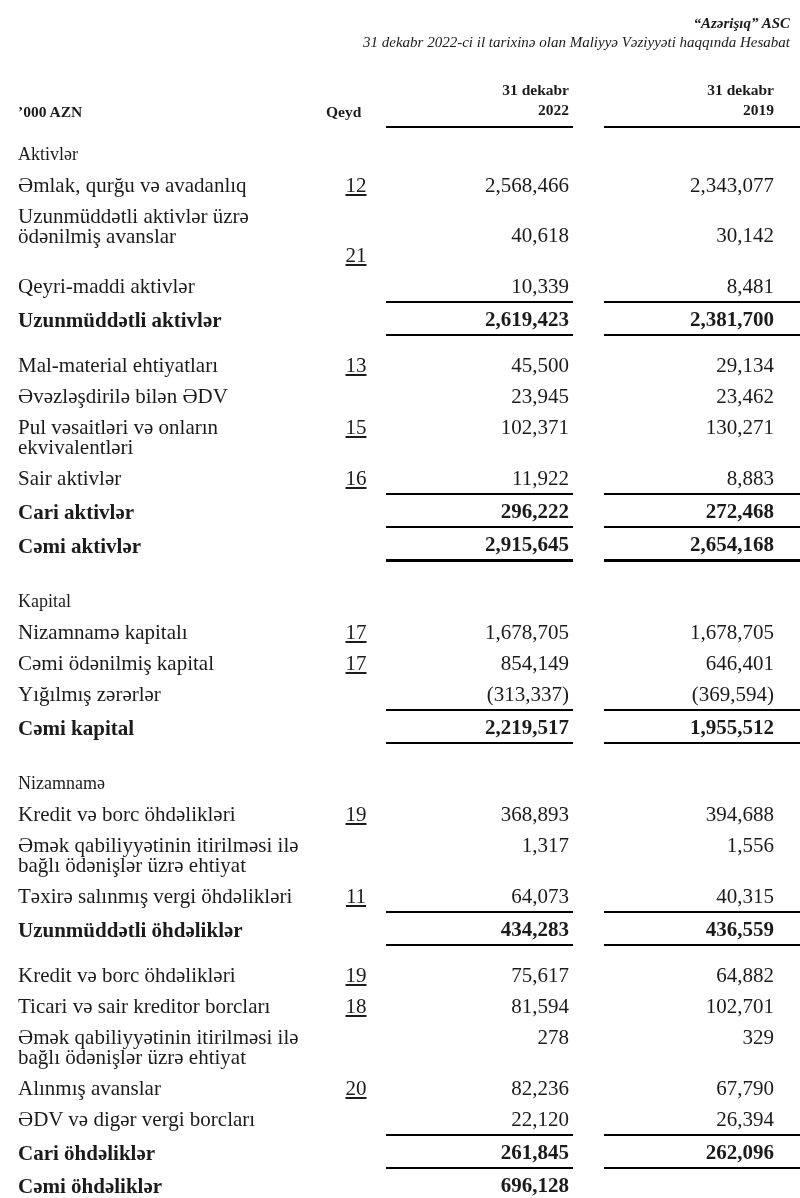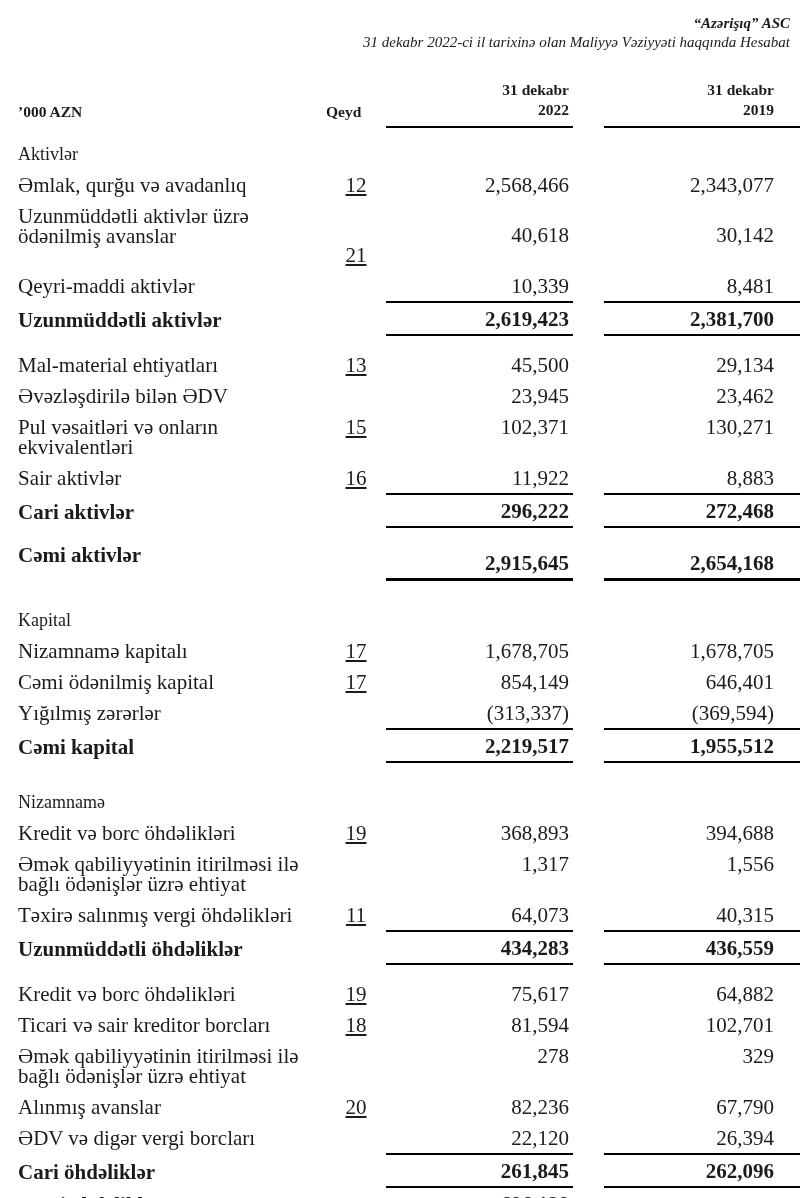--- a/index.html
+++ b/index.html
@@ -26,21 +26,21 @@
 
   
   .row{display:flex;font-size:21px;line-height:20px;}
   .row .lbl{width:308px;padding:6px 26px 5px 0;box-sizing:border-box;}
   .row .qeyd{width:60px;text-align:center;padding:6px 0 5px;box-sizing:border-box;text-decoration:underline;}
   .row .v22{width:187px;text-align:right;padding:6px 4px 5px 0;box-sizing:border-box;}
   .row .v21{width:196px;margin-left:31px;text-align:right;padding:6px 26px 5px 0;box-sizing:border-box;font-family:Liberation Serif, serif;}
 
   .bold-row{font-weight:bold;align-items:center;}
   .rule-thin  .v22,.rule-thin  .v21{border-bottom:2px solid #000;}
-  .rule-thick .v22,.rule-thick .v21{border-bottom:3px solid #000;margin-top:19px;}
+  .rule-thick .v22,.rule-thick .v21{border-bottom:3px solid #000;}
   .gap-after{margin-bottom:13px;}
 
   .section-row{font-weight:normal;font-size:18px;line-height:20px;padding:16px 0 5px;}
 
   
   .valign-avans .qeyd{align-self:flex-end;margin-top:39px;}
   .valign-avans .v22,.valign-avans .v21{align-self:center;padding-top:0;padding-bottom:0;}
 </style>
 </head>
 <body>

